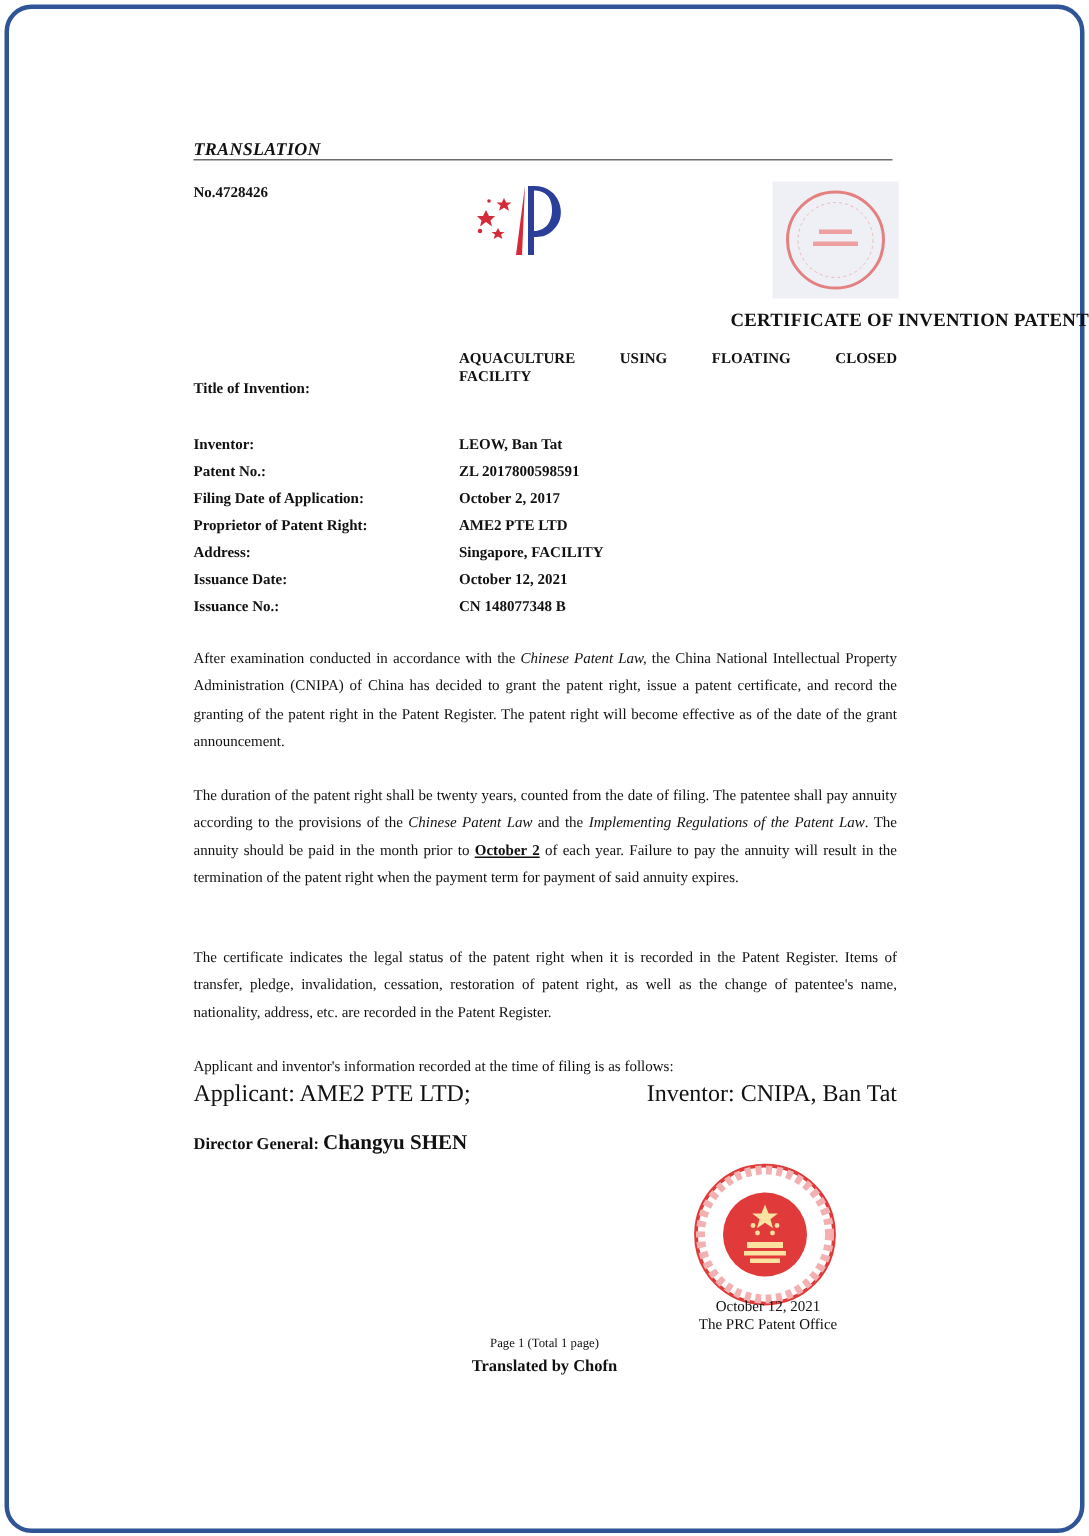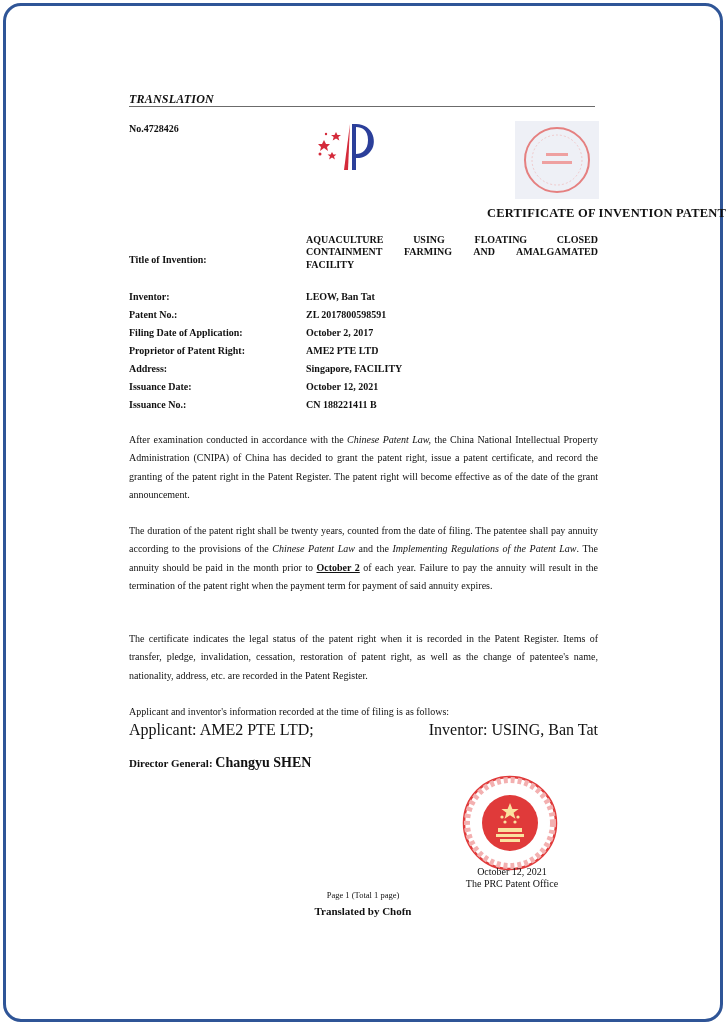--- a/index.html
+++ b/index.html
@@ -65,21 +65,20 @@
       <rect x="24" y="28" width="22" height="3" fill="#eea0a0"></rect>
       <rect x="20" y="36" width="30" height="3" fill="#eea0a0"></rect>
     </svg>
   </div>
 
   <div class="cert-title">CERTIFICATE OF INVENTION PATENT</div>
 
   <div class="field-label" style="top:254px;">Title of Invention:</div>
   <div class="title-value">
     <div>AQUACULTURE USING FLOATING CLOSED</div>
-    <div>CONTAINMENT FARMING AND AMALGAMATED</div>
     <div class="last">FACILITY</div>
   </div>
 
   <div class="field-label" style="top:291px;">Inventor:</div>
   <div class="field-value" style="top:291px;">LEOW, Ban Tat</div>
 
   <div class="field-label" style="top:309px;">Patent No.:</div>
   <div class="field-value" style="top:309px;">ZL 2017800598591</div>
 
   <div class="field-label" style="top:327px;">Filing Date of Application:</div>
@@ -88,32 +87,32 @@
   <div class="field-label" style="top:345px;">Proprietor of Patent Right:</div>
   <div class="field-value" style="top:345px;">AME2 PTE LTD</div>
 
   <div class="field-label" style="top:363px;">Address:</div>
   <div class="field-value" style="top:363px;">Singapore, FACILITY</div>
 
   <div class="field-label" style="top:381px;">Issuance Date:</div>
   <div class="field-value" style="top:381px;">October 12, 2021</div>
 
   <div class="field-label" style="top:399px;">Issuance No.:</div>
-  <div class="field-value" style="top:399px;">CN 188221411 B</div>
+  <div class="field-value" style="top:399px;">CN 148077348 B</div>
 
   <div class="para" style="top:431px;"><span>After examination conducted in accordance with the </span><i>Chinese Patent Law,</i><span> the China National Intellectual Property Administration (CNIPA) of China has decided to grant the patent right, issue a patent certificate, and record the granting of the patent right in the Patent Register. The patent right will become effective as of the date of the grant announcement.</span></div>
 
   <div class="para" style="top:522px;"><span>The duration of the patent right shall be twenty years, counted from the date of filing. The patentee shall pay annuity according to the provisions of the </span><i>Chinese Patent Law</i><span> and the </span><i>Implementing Regulations of the Patent Law</i><span>. The annuity should be paid in the month prior to </span><u><b>October 2</b></u><span> of each year. Failure to pay the annuity will result in the termination of the patent right when the payment term for payment of said annuity expires.</span></div>
 
   <div class="para" style="top:630px;">The certificate indicates the legal status of the patent right when it is recorded in the Patent Register. Items of transfer, pledge, invalidation, cessation, restoration of patent right, as well as the change of patentee's name, nationality, address, etc. are recorded in the Patent Register.</div>
 
   <div class="para" style="top:703px;">Applicant and inventor's information recorded at the time of filing is as follows:</div>
   <div class="applicant-line">
     <span>Applicant: AME2 PTE LTD;</span>
-    <span>Inventor: USING, Ban Tat</span>
+    <span>Inventor: CNIPA, Ban Tat</span>
   </div>
 
   <div class="director">
     <span>Director General:</span>
     <span class="name">Changyu SHEN</span>
   </div>
 
   <div class="seal">
     <svg width="100" height="100" viewBox="0 0 100 100">
       <circle cx="50" cy="50" r="46" fill="none" stroke="#e03a3a" stroke-width="2.5"></circle>

